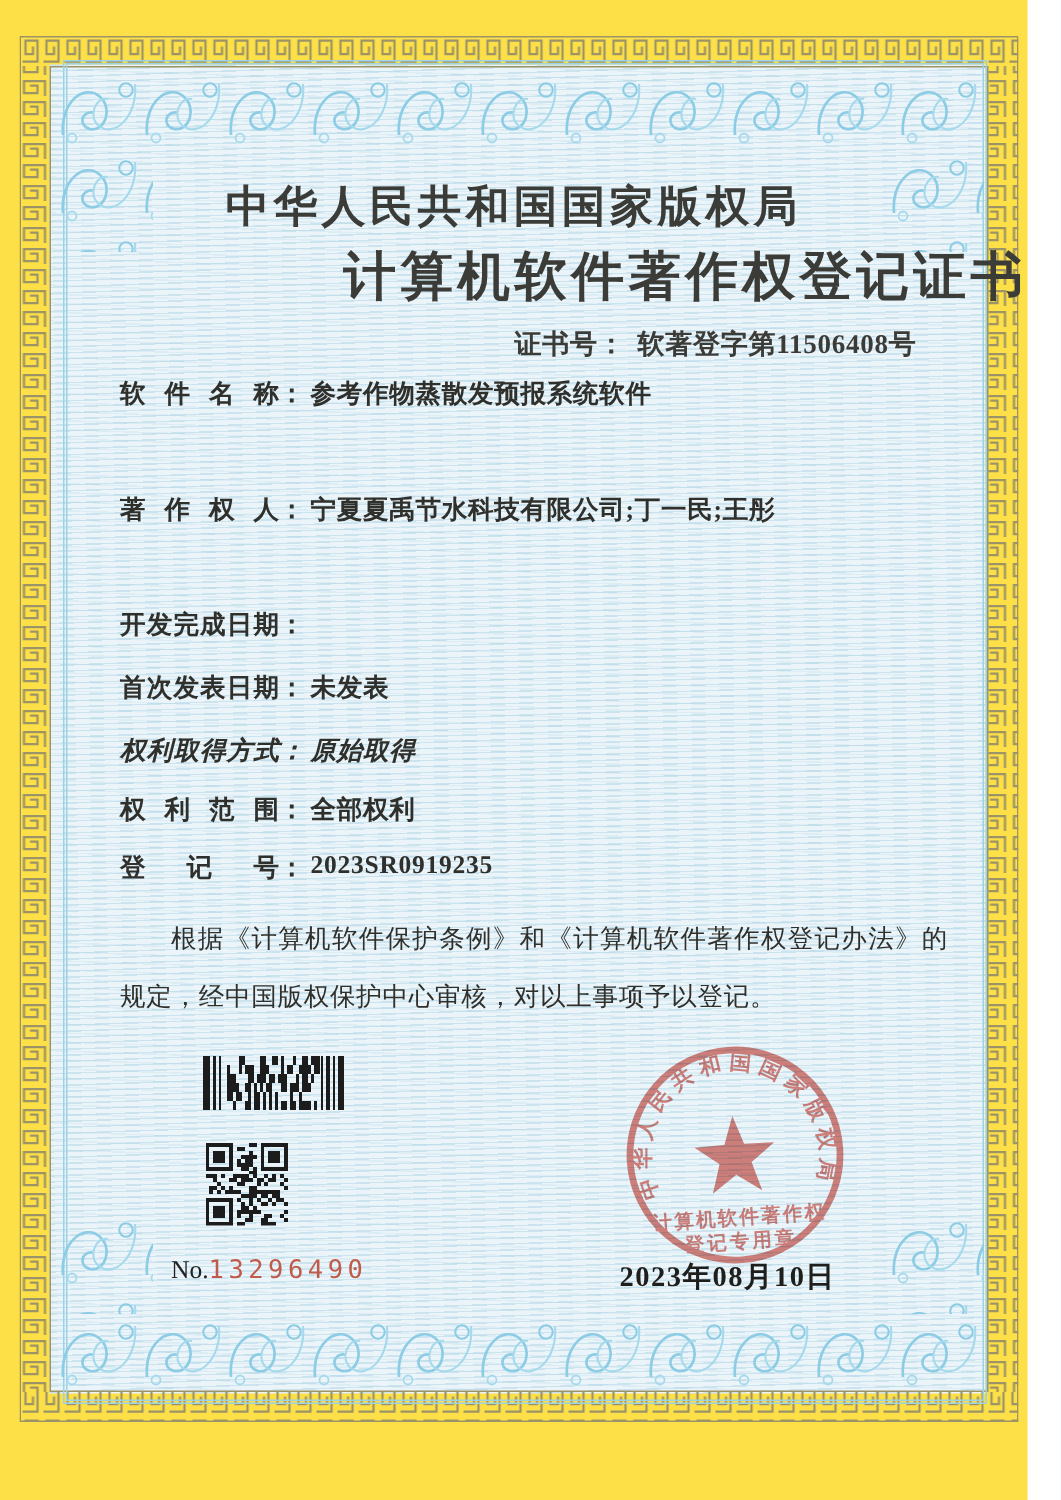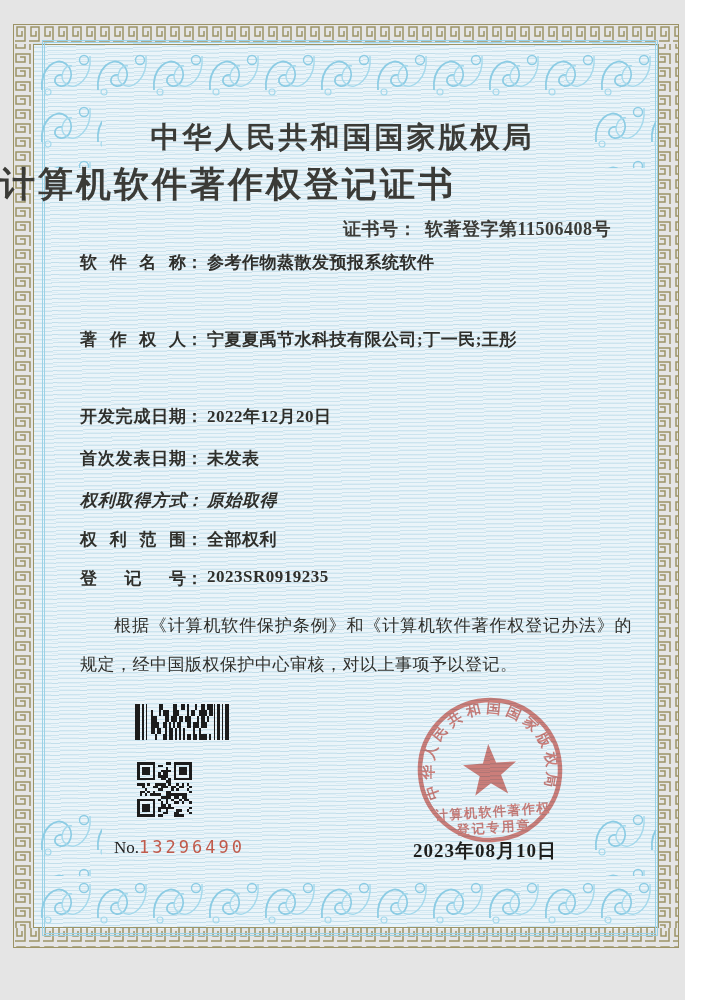--- a/index.html
+++ b/index.html
@@ -1,33 +1,33 @@
 <!DOCTYPE html>
 <html><head>
 <meta charset="utf-8">
 <style>
   html,body{margin:0;padding:0;}
   body{width:707px;height:1000px;background:#ffffff;overflow:hidden;
        font-family:"Liberation Serif","DejaVu Serif",serif;}
-  .page{position:relative;width:685px;height:1000px;background:#e5e5e5;}
+  .page{position:relative;width:685px;height:1000px;background:#fde047;}
 
   
   .guilloche{position:absolute;left:33px;top:43px;width:624px;height:886px;
     background:
       repeating-linear-gradient(178deg, rgba(125,185,210,.28) 0 1px, rgba(125,185,210,0) 1px 4px),
       repeating-linear-gradient(2deg, rgba(160,205,225,.18) 0 1px, rgba(160,205,225,0) 1px 6px),
       #eaf4f9;}
   svg.deco{position:absolute;display:block;}
   .innerline{position:absolute;left:42px;top:40px;width:610px;height:890px;
     border:3px double #9bd2e6;}
 
   
   .authority{position:absolute;left:0;right:0;top:118px;text-align:center;
     font-size:29px;font-weight:700;letter-spacing:3px;color:#3b3b37;}
-  .cert-title{position:absolute;left:0;right:0;top:161px;text-align:left;
+  .cert-title{position:absolute;left:0;right:0;top:161px;text-align:right;
     font-size:35px;font-weight:700;letter-spacing:3px;color:#3b3b37;}
   .certno{position:absolute;top:217px;right:74px;font-size:18px;font-weight:600;
     color:#3b3b37;letter-spacing:.5px;}
   .certno .v{margin-left:8px;}
 
   .row{position:absolute;left:80px;display:flex;align-items:flex-start;color:#2f2f2b;}
   .row .lbl{display:inline-block;width:106px;font-size:17px;font-weight:700;
     text-align:justify;text-align-last:justify;}
   .row .colon{font-size:17px;font-weight:700;width:13px;}
   .row .val{margin-left:8px;font-size:17px;font-weight:700;letter-spacing:.5px;white-space:nowrap;}
@@ -116,21 +116,20 @@
     <span class="val"><span>参考作物蒸散发预报系统软件</span></span>
   </div>
   <div class="row r1">
     <span class="lbl">著作权人</span>
       <span class="colon">：</span>
     <span class="val">宁夏夏禹节水科技有限公司;丁一民;王彤</span>
   </div>
   <div class="row r2">
     <span class="lbl">开发完成日期</span>
       <span class="colon">：</span>
-    <span class="val">2022年12月20日</span>
   </div>
   <div class="row r3">
     <span class="lbl">首次发表日期</span>
       <span class="colon">：</span>
     <span class="val">未发表</span>
   </div>
   <div class="row r4">
     <span class="lbl">权利取得方式</span>
       <span class="colon">：</span>
     <span class="val">原始取得</span>

